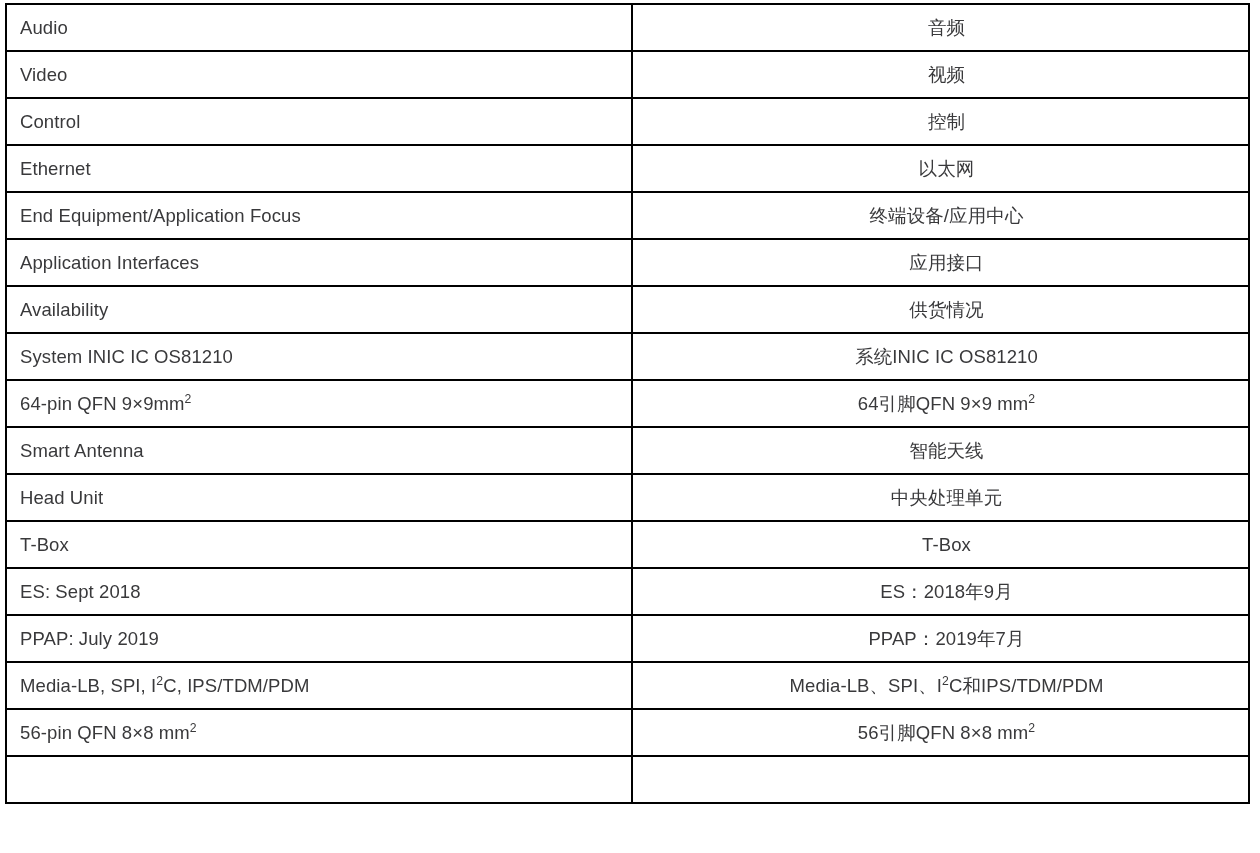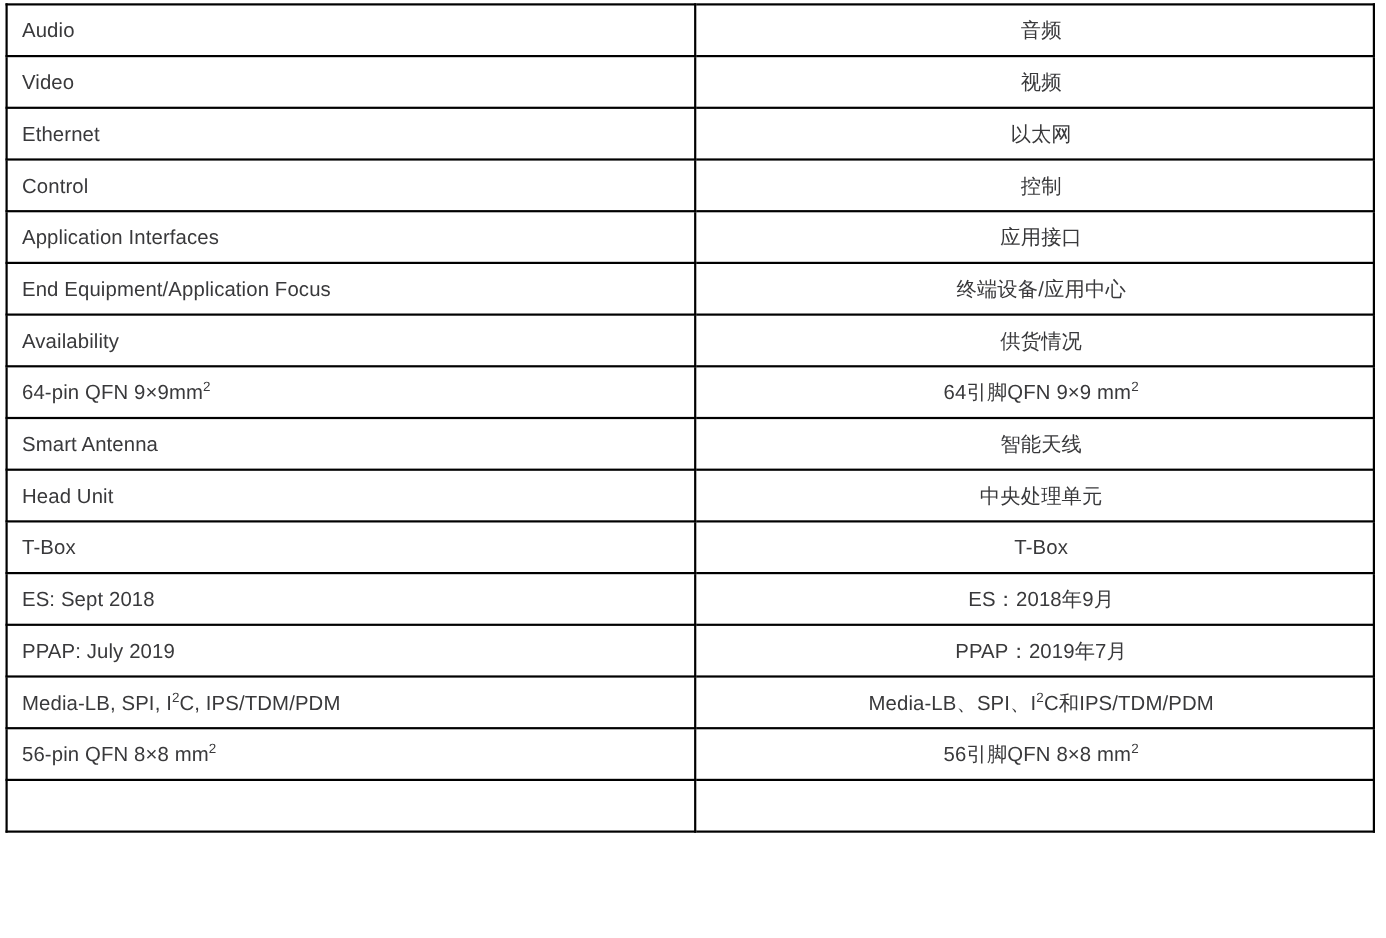--- a/index.html
+++ b/index.html
@@ -69,38 +69,42 @@
     <tbody>
         <tr>
           <td class="en">Audio</td>
           <td class="zh">音频</td>
         </tr>
         <tr>
           <td class="en">Video</td>
           <td class="zh">视频</td>
         </tr>
         <tr>
+          <td class="en">Control</td>
+          <td class="zh">控制</td>
+        </tr>
+        <tr>
           <td class="en">Ethernet</td>
           <td class="zh">以太网</td>
         </tr>
         <tr>
-          <td class="en">Control</td>
-          <td class="zh">控制</td>
+          <td class="en">End Equipment/Application Focus</td>
+          <td class="zh">终端设备/应用中心</td>
         </tr>
         <tr>
           <td class="en">Application Interfaces</td>
           <td class="zh">应用接口</td>
         </tr>
         <tr>
-          <td class="en">End Equipment/Application Focus</td>
-          <td class="zh">终端设备/应用中心</td>
+          <td class="en">Availability</td>
+          <td class="zh">供货情况</td>
         </tr>
         <tr>
-          <td class="en">Availability</td>
-          <td class="zh">供货情况</td>
+          <td class="en">System INIC IC OS81210</td>
+          <td class="zh">系统INIC IC OS81210</td>
         </tr>
         <tr>
           <td class="en">64-pin QFN 9×9mm<sup>2</sup></td>
           <td class="zh">64引脚QFN 9×9 mm<sup>2</sup></td>
         </tr>
         <tr>
           <td class="en">Smart Antenna</td>
           <td class="zh">智能天线</td>
         </tr>
         <tr>

